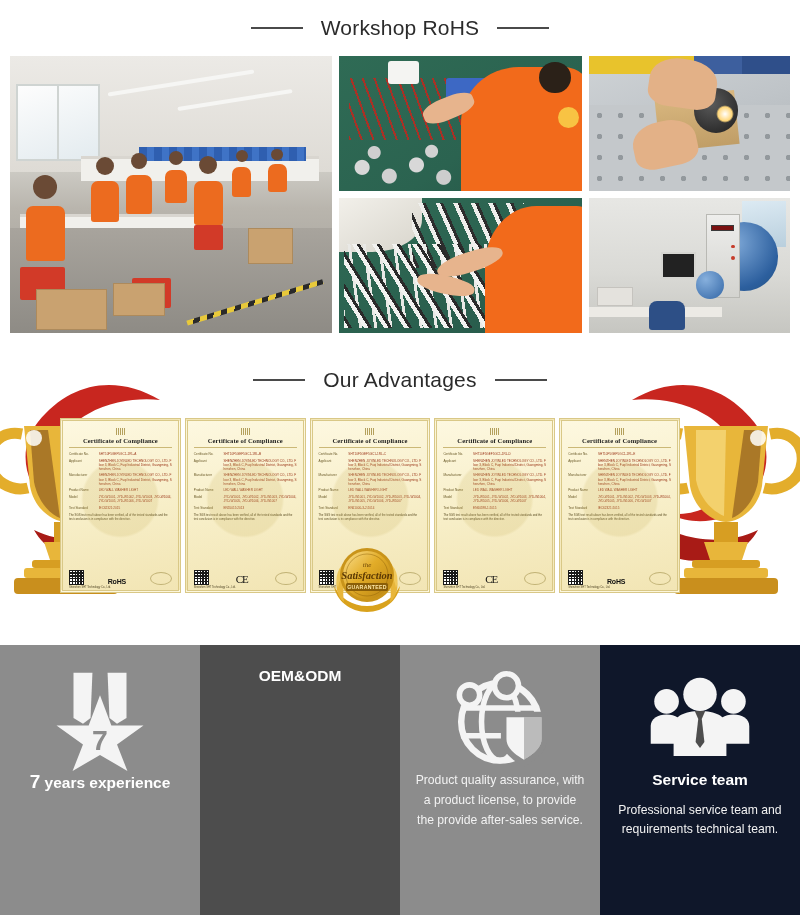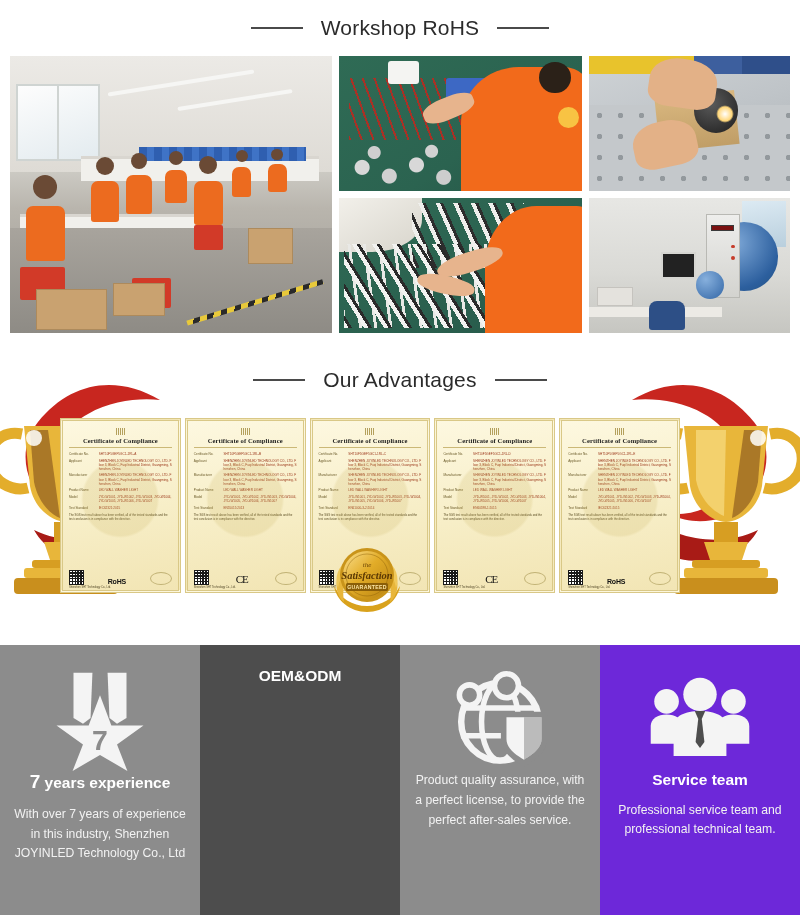--- a/index.html
+++ b/index.html
@@ -595,21 +595,20 @@
       <span>
         <svg viewBox="0 0 100 110" width="96" height="104">
           <path d="M22 6 H42 L40 54 L32 60 L22 54 Z" fill="#f4f4f4"></path>
           <path d="M58 6 H78 L78 54 L68 60 L60 54 Z" fill="#f4f4f4"></path>
           <path d="M50 30 L62 62 H96 L68 82 L79 110 L50 93 L21 110 L32 82 L4 62 H38 Z" fill="#f4f4f4"></path>
           <text x="50" y="88" text-anchor="middle" font-family="Liberation Sans, sans-serif" font-size="30" font-weight="700" fill="#8c8c8c">7</text>
         </svg>
       </span>
     </div>
     <h3><span class="big">7</span><span> years experience</span></h3>
-    <p>With over  7  years of experience in this industry, Shenzhen  JOYINLED Technology Co., Ltd</p>
   </div>
 
   <div class="feature second" style="background:#4d4d4d">
     <h3>OEM&amp;ODM</h3>
   </div>
 
   <div class="feature third" style="background:#8c8c8c">
     <div class="icon-wrap">
       <span>
         <svg viewBox="0 0 110 105" width="102" height="97">
@@ -618,35 +617,35 @@
           <path d="M15 40 H95" stroke="#f4f4f4" stroke-width="6" fill="none"></path>
           <path d="M13 70 H97" stroke="#f4f4f4" stroke-width="6" fill="none"></path>
           <circle cx="22" cy="26" r="11" fill="#8c8c8c" stroke="#f4f4f4" stroke-width="6"></circle>
           <circle cx="62" cy="16" r="13" fill="#8c8c8c" stroke="#f4f4f4" stroke-width="6"></circle>
           <path d="M60 48 H102 V74 C102 88 84 97 81 99 C78 97 60 88 60 74 Z" fill="#8c8c8c" stroke="#8c8c8c" stroke-width="8"></path>
           <path d="M62 50 H100 V74 C100 86 84 94 81 96 C78 94 62 86 62 74 Z" fill="#f4f4f4"></path>
           <path d="M81 50 H100 V74 C100 86 84 94 81 96 Z" fill="#8c8c8c" opacity=".55"></path>
         </svg>
       </span>
     </div>
-    <p>Product quality assurance, with a perfect license, to provide the perfect after-sales service.</p>
-  </div>
-
-  <div class="feature fourth" style="background:#6d28d9">
+    <p>Product quality assurance, with a product license, to provide the provide after-sales service.</p>
+  </div>
+
+  <div class="feature fourth" style="background:#0f172a">
     <div class="icon-wrap">
       <span>
         <svg viewBox="0 0 120 100" width="106" height="88">
           <circle cx="22" cy="30" r="14" fill="#f4f4f4"></circle>
           <path d="M4 78 V58 C4 50 12 45 22 45 C32 45 40 50 40 58 V78 Z" fill="#f4f4f4"></path>
           <circle cx="98" cy="30" r="14" fill="#f4f4f4"></circle>
           <path d="M80 78 V58 C80 50 88 45 98 45 C108 45 116 50 116 58 V78 Z" fill="#f4f4f4"></path>
           <circle cx="60" cy="22" r="19" fill="#f4f4f4"></circle>
           <path d="M30 92 V58 C30 47 43 41 60 41 C77 41 90 47 90 58 V92 Z" fill="#f4f4f4"></path>
           <path d="M54 41 H66 L62 50 H58 Z" fill="#4d4d4d"></path>
           <path d="M58 50 H62 L65 76 L60 83 L55 76 Z" fill="#4d4d4d"></path>
         </svg>
       </span>
     </div>
     <h3>Service team</h3>
-    <p>Professional service team and professional technical team.</p>
+    <p>Professional service team and requirements technical team.</p>
   </div>
 
 </div>
 
 </body></html>

